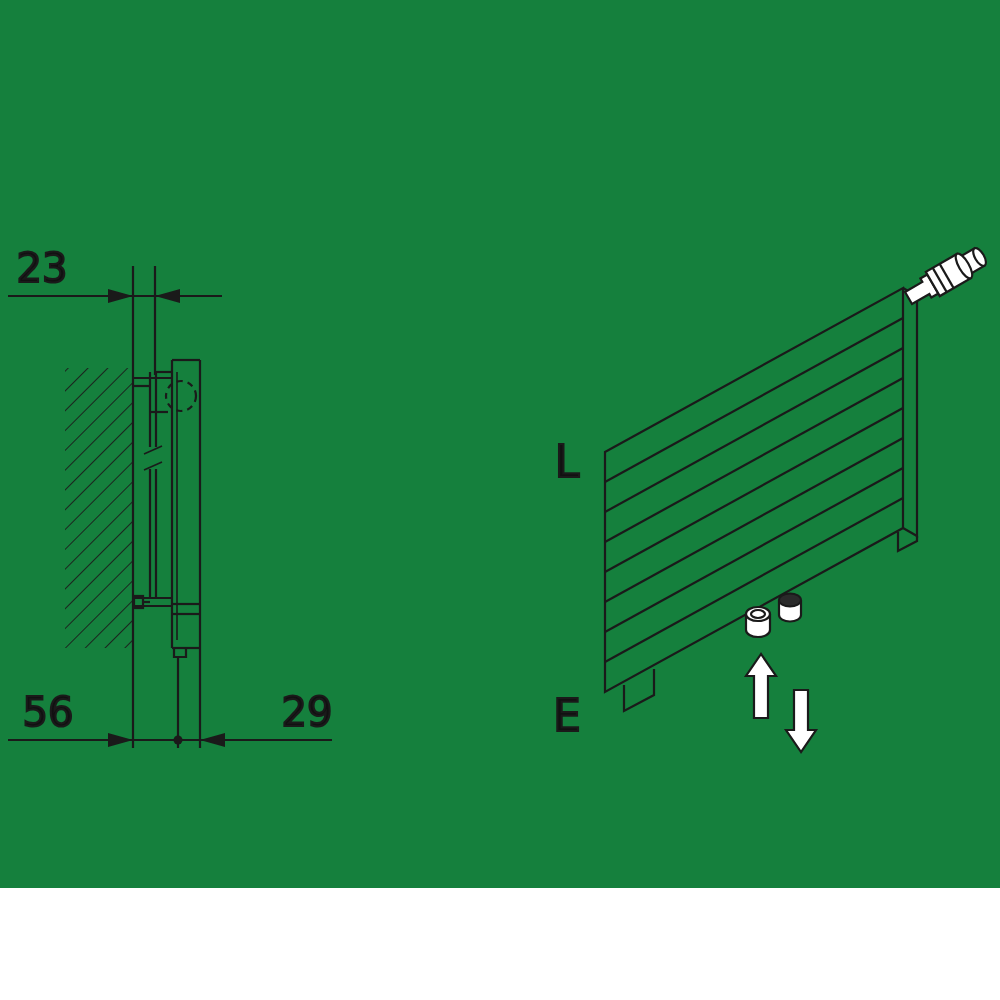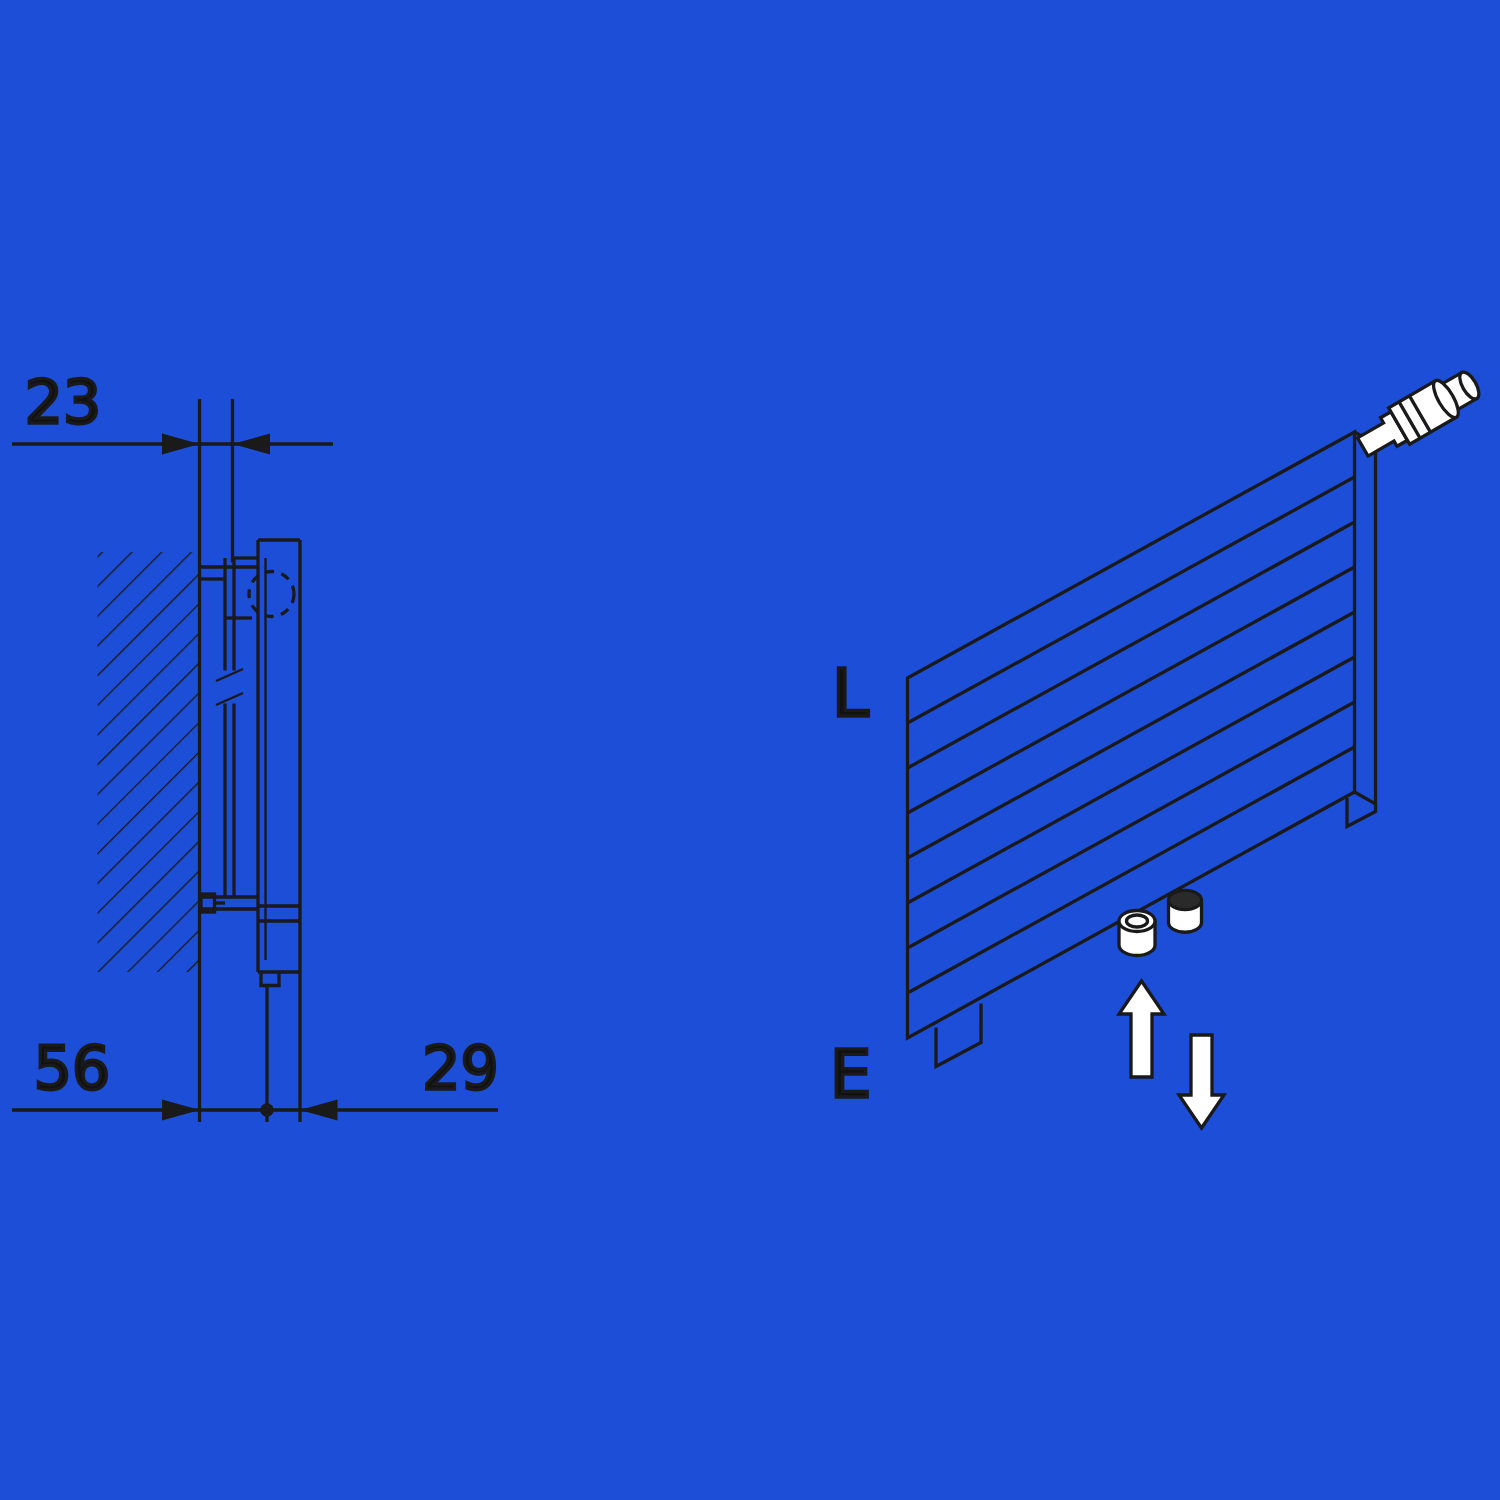--- a/index.html
+++ b/index.html
@@ -6,22 +6,22 @@
     margin: 0;
     padding: 0;
     width: 1000px;
     height: 1000px;
     background: #ffffff;
     font-family: "DejaVu Sans", sans-serif;
   }
   .canvas {
     position: relative;
     width: 1000px;
-    height: 1000px;
-    background: #1d4ed8;
+    height: 888px;
+    background: #15803d;
     overflow: hidden;
   }
   svg { display: block; }
 
   .ln { stroke: #1a1a1a; stroke-width: 2.2; }
   .ln * { fill: none; }
 
   .thin  { stroke-width: 1.6; }
   .dash  { stroke-dasharray: 6 5; }
   .fillb { fill: #1a1a1a; stroke: none; }

